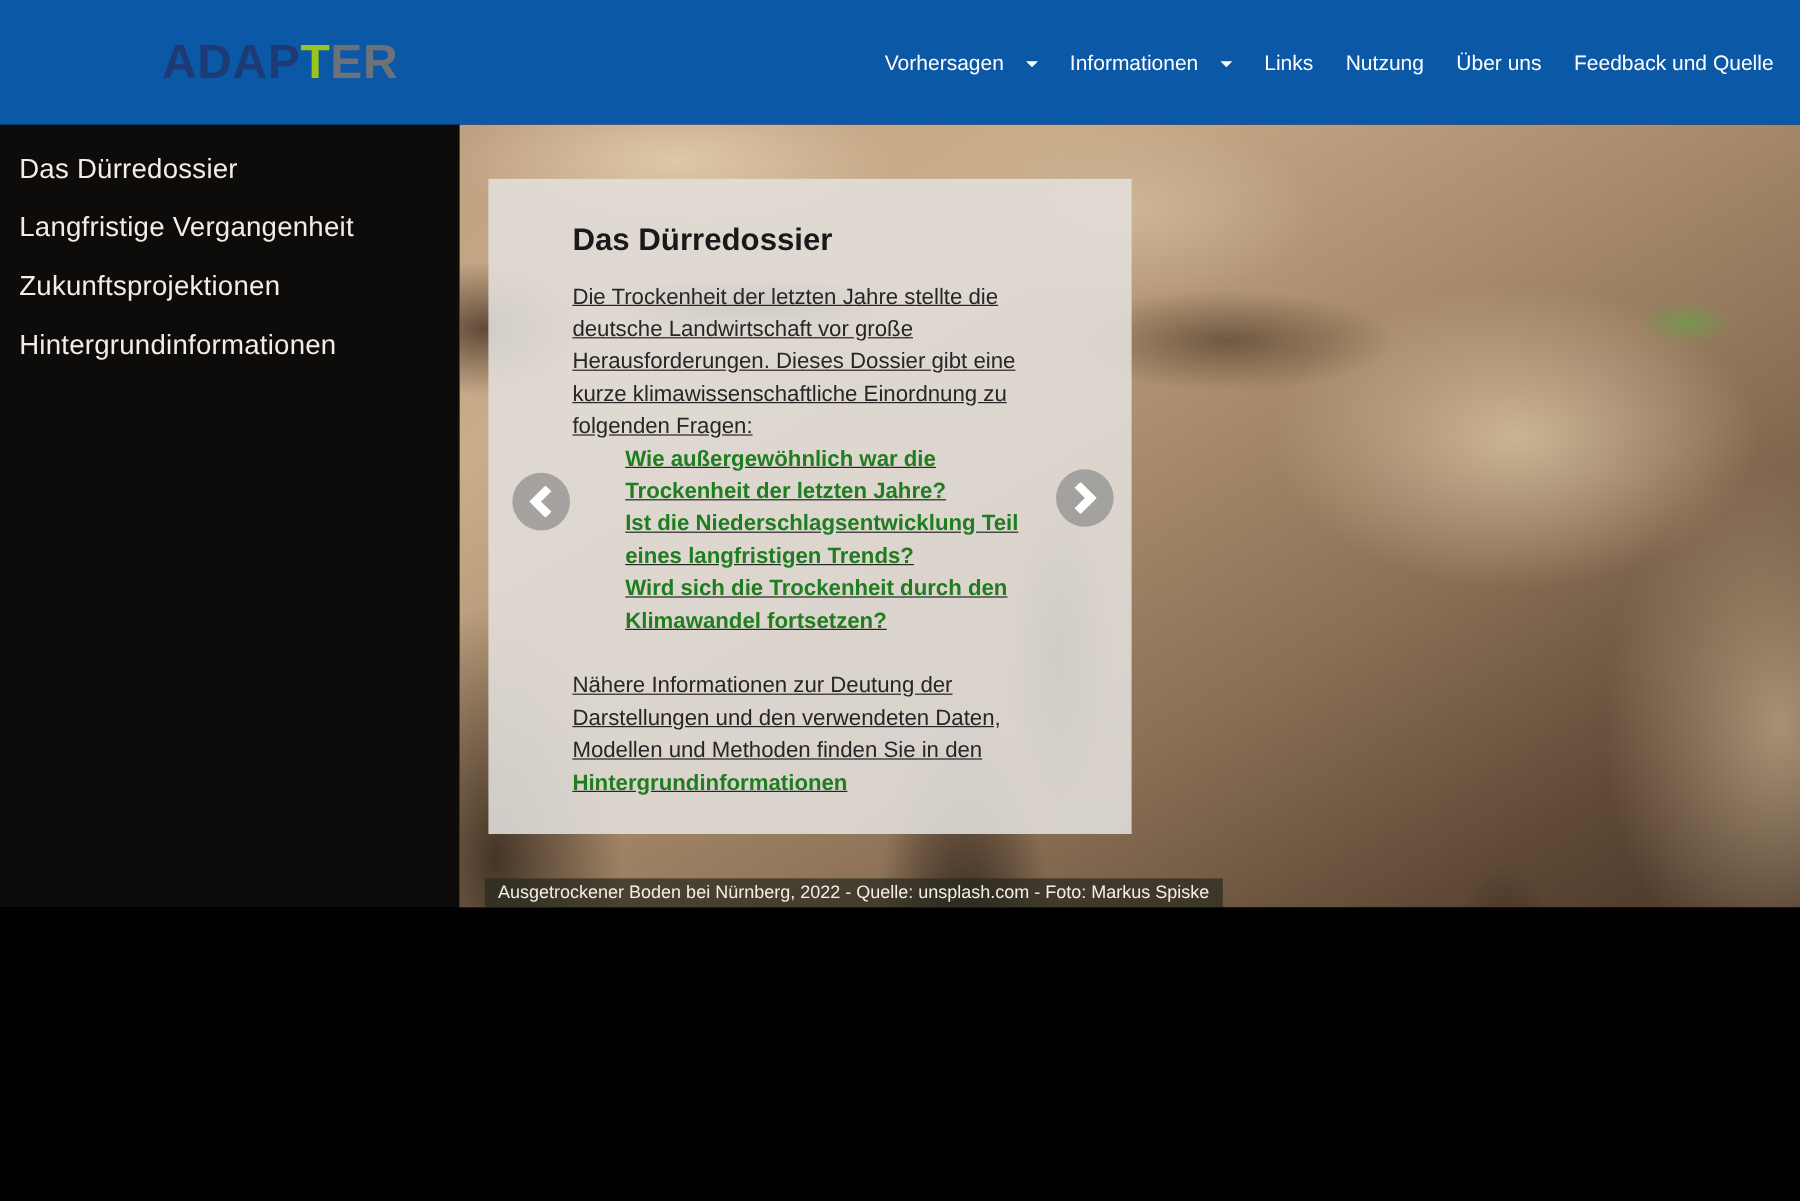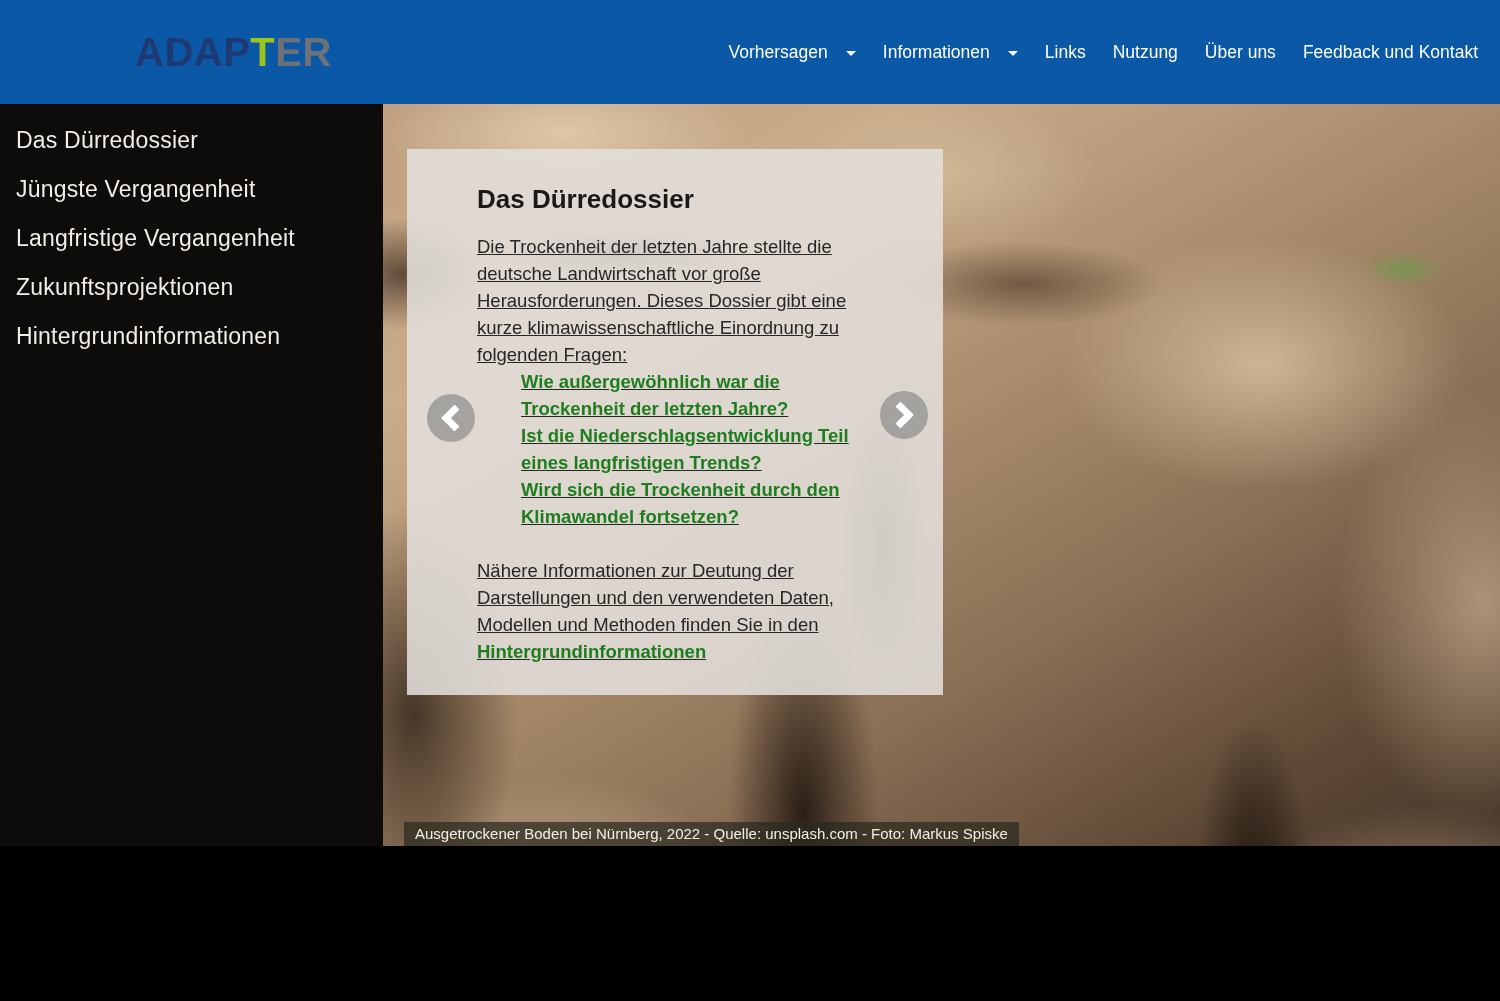--- a/index.html
+++ b/index.html
@@ -48,21 +48,21 @@
   }
   .caret {
     width: 0; height: 0;
     border-left: 5px solid transparent;
     border-right: 5px solid transparent;
     border-top: 5px solid #ffffff;
     margin-top: 3px;
   }
 
   
-  .body-row { display: flex; height: 742px; }
+  .body-row { display: flex; height: 652px; }
 
   .sidebar {
     width: 383px;
     flex-shrink: 0;
     background: #0e0b0b;
     padding-top: 12px;
   }
   .side-item {
     display: block;
     color: #f2ede6;
@@ -184,30 +184,29 @@
     <a class="nav-item">
       <span>Links</span>
     </a>
     <a class="nav-item">
       <span>Nutzung</span>
     </a>
     <a class="nav-item">
       <span>Über uns</span>
     </a>
     <a class="nav-item">
-      <span>Feedback und Kontakt</span>
+      <span>Feedback und Quelle</span>
     </a>
   </nav>
 </header>
 
 <div class="body-row">
 
   <aside class="sidebar">
     <a class="side-item">Das Dürredossier</a>
-    <a class="side-item">Jüngste Vergangenheit</a>
     <a class="side-item">Langfristige Vergangenheit</a>
     <a class="side-item">Zukunftsprojektionen</a>
     <a class="side-item">Hintergrundinformationen</a>
   </aside>
 
   <main class="content">
 
     <section class="dossier-card">
       <h1 class="card-title">Das Dürredossier</h1>
       <div class="card-text">

